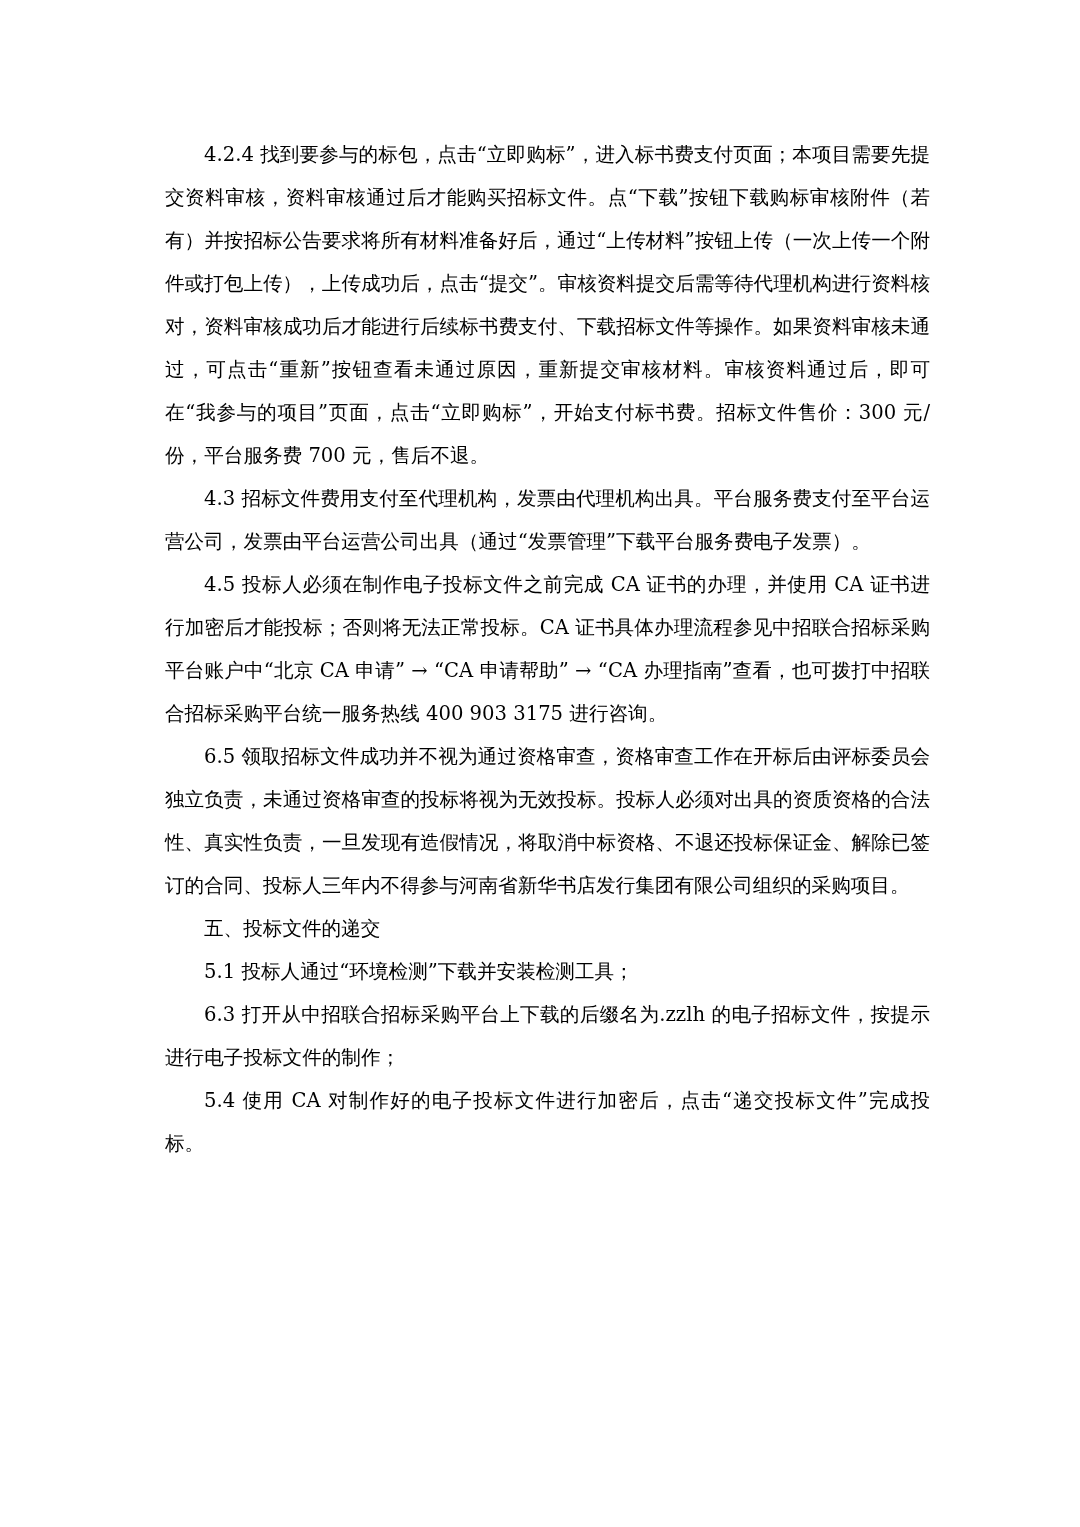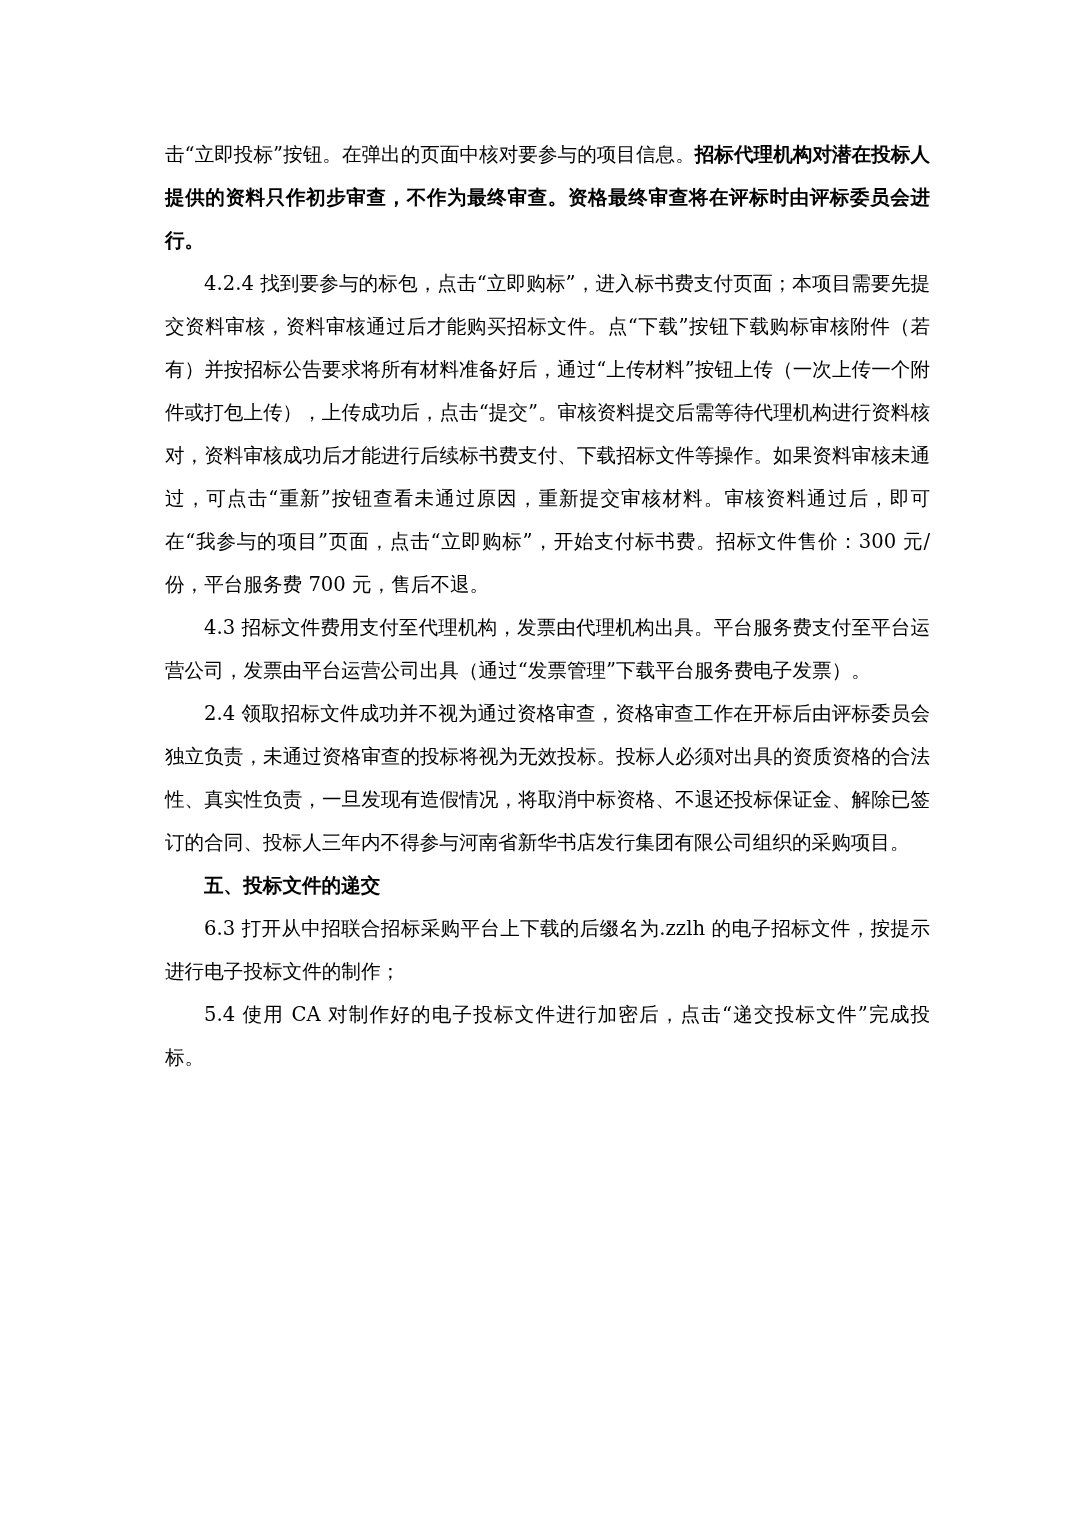--- a/index.html
+++ b/index.html
@@ -24,39 +24,40 @@
     color: #000000;
     text-align: justify;
   }
   .indent {
     text-indent: 39px;
   }
   .bold {
     font-weight: 700;
   }
   .heading {
-    font-weight: 700;
+    font-weight: 400;
   }
 </style>
 </head>
 <body>
 
 <div class="page">
 
-  <p class="para"><span>击“立即投标”按钮。在弹出的页面中核对要参与的项目信息。</span><span class="bold">招标代理机构对潜在投标人提供的资料只作初步审查，不作为最终审查。资格最终审查将在评标时由评标委员会进行。</span></p>
 
   <p class="para indent">4.2.4 找到要参与的标包，点击“立即购标”，进入标书费支付页面；本项目需要先提交资料审核，资料审核通过后才能购买招标文件。点“下载”按钮下载购标审核附件（若有）并按招标公告要求将所有材料准备好后，通过“上传材料”按钮上传（一次上传一个附件或打包上传），上传成功后，点击“提交”。审核资料提交后需等待代理机构进行资料核对，资料审核成功后才能进行后续标书费支付、下载招标文件等操作。如果资料审核未通过，可点击“重新”按钮查看未通过原因，重新提交审核材料。审核资料通过后，即可在“我参与的项目”页面，点击“立即购标”，开始支付标书费。招标文件售价：300 元/份，平台服务费 700 元，售后不退。</p>
 
   <p class="para indent">4.3 招标文件费用支付至代理机构，发票由代理机构出具。平台服务费支付至平台运营公司，发票由平台运营公司出具（通过“发票管理”下载平台服务费电子发票）。</p>
 
 
+  <p class="para indent">4.5 投标人必须在制作电子投标文件之前完成 CA 证书的办理，并使用 CA 证书进行加密后才能投标；否则将无法正常投标。CA 证书具体办理流程参见中招联合招标采购平台账户中“北京 CA 申请” → “CA 申请帮助” → “CA 办理指南”查看，也可拨打中招联合招标采购平台统一服务热线 400 903 3175 进行咨询。</p>
 
-  <p class="para indent">2.4 领取招标文件成功并不视为通过资格审查，资格审查工作在开标后由评标委员会独立负责，未通过资格审查的投标将视为无效投标。投标人必须对出具的资质资格的合法性、真实性负责，一旦发现有造假情况，将取消中标资格、不退还投标保证金、解除已签订的合同、投标人三年内不得参与河南省新华书店发行集团有限公司组织的采购项目。</p>
+  <p class="para indent">6.5 领取招标文件成功并不视为通过资格审查，资格审查工作在开标后由评标委员会独立负责，未通过资格审查的投标将视为无效投标。投标人必须对出具的资质资格的合法性、真实性负责，一旦发现有造假情况，将取消中标资格、不退还投标保证金、解除已签订的合同、投标人三年内不得参与河南省新华书店发行集团有限公司组织的采购项目。</p>
 
   <p class="para indent heading">五、投标文件的递交</p>
 
+  <p class="para indent">5.1 投标人通过“环境检测”下载并安装检测工具；</p>
 
 
   <p class="para indent">6.3 打开从中招联合招标采购平台上下载的后缀名为.zzlh 的电子招标文件，按提示进行电子投标文件的制作；</p>
 
   <p class="para indent">5.4 使用 CA 对制作好的电子投标文件进行加密后，点击“递交投标文件”完成投标。</p>
 
 </div>
 
 </body></html>

